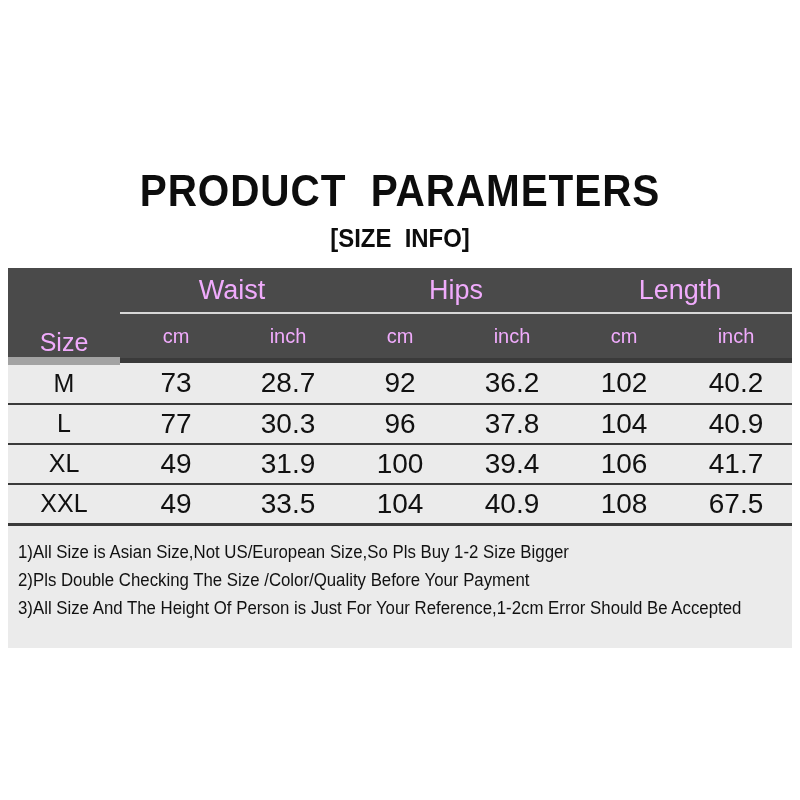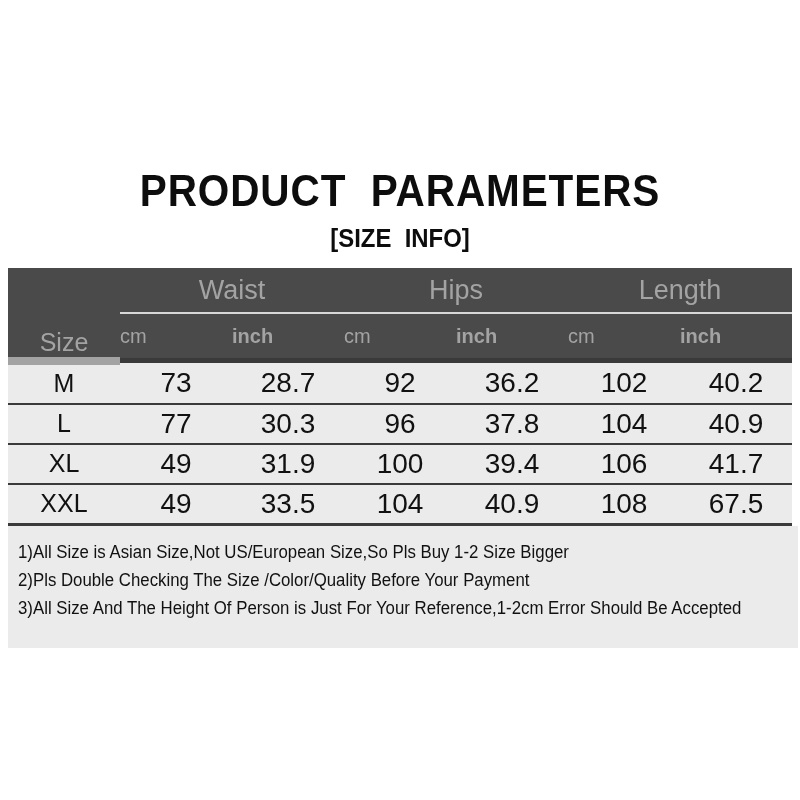--- a/index.html
+++ b/index.html
@@ -63,21 +63,21 @@
   table.size-table {
     width: 784px;
     border-collapse: collapse;
     table-layout: fixed;
   }
 
   
   thead tr.group-row th,
   thead tr.unit-row th {
     background: #4a4a4a;
-    color: #a3a3a3;
+    color: #f0abfc;
     font-weight: 400;
     padding: 0;
   }
 
   th.size-head {
     width: 112px;
     font-size: 25px;
     text-align: center;
     vertical-align: bottom;
     padding-bottom: 10px;
@@ -89,36 +89,35 @@
   th.group {
     font-size: 27px;
     text-align: center;
     height: 44px;
     vertical-align: middle;
     border-bottom: 2px solid #d8d8d8;
   }
 
   th.unit {
     font-size: 20px;
-    text-align: left;
+    text-align: center;
     height: 44px;
     vertical-align: middle;
     border-bottom: 5px solid #3a3a3a;
   }
   th.unit.gap-left {
     box-shadow: inset 3px 0 0 0 #4a4a4a;
   }
   th.size-head {
     border-bottom: 8px solid #a3a3a3;
   }
 
   
   th.unit.grp-end {
     background-clip: padding-box;
-    font-weight: bold;
   }
 
   
   tbody td {
     background: #ebebeb;
     color: #111111;
     font-size: 28px;
     text-align: center;
     height: 38px;
     border-top: 2px solid #3a3a3a;
@@ -133,21 +132,21 @@
 
   .table-bottom-rule {
     height: 3px;
     background: #3a3a3a;
     width: 784px;
   }
 
   
   .notes {
     background: #ebebeb;
-    padding: 12px 6px 26px 10px;
+    padding: 12px 0 26px 10px;
     width: 774px;
   }
   .note {
     font-size: 17.5px;
     line-height: 28px;
     color: #111111;
     white-space: pre;
     transform: scaleX(0.96);
     transform-origin: left center;
   }

